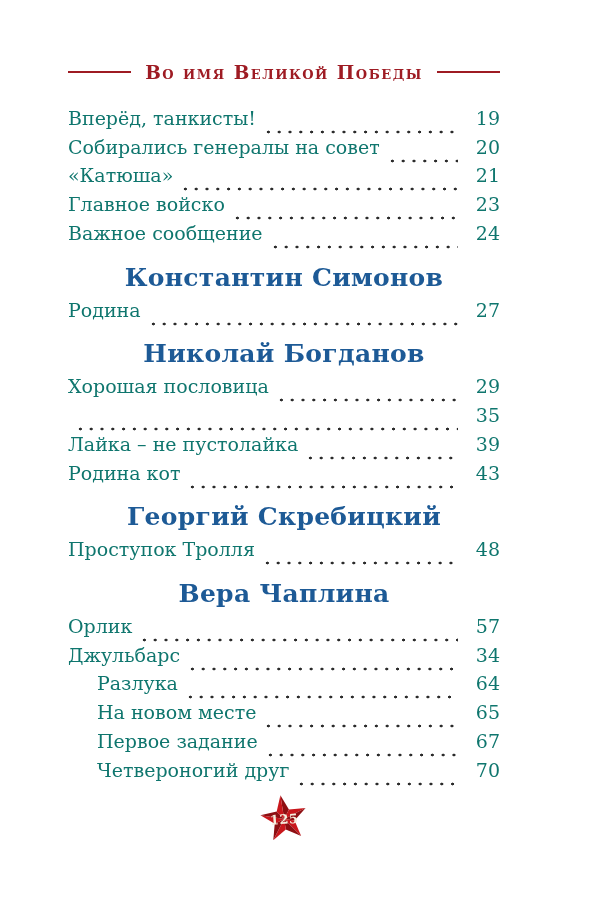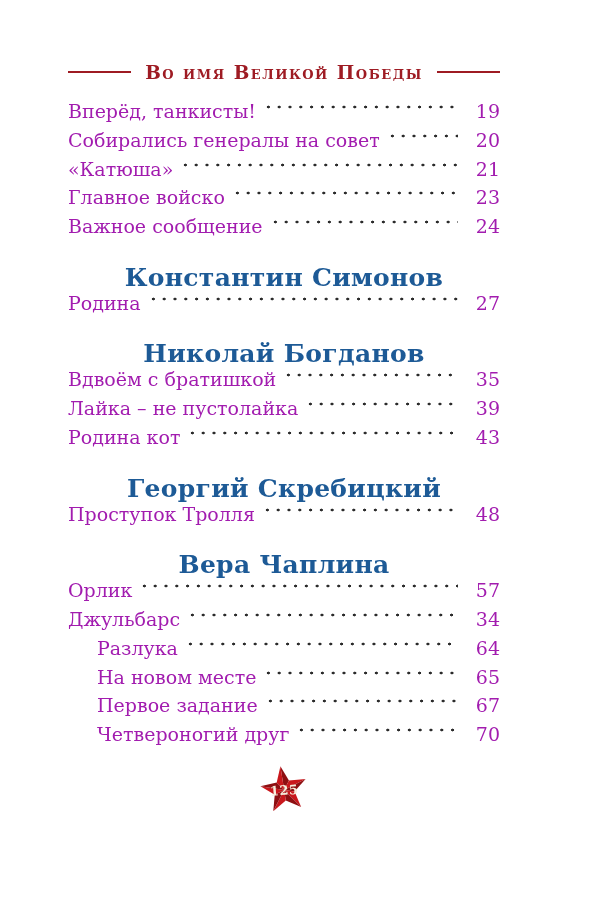--- a/index.html
+++ b/index.html
@@ -35,24 +35,24 @@
     font-size:18.5px;
     letter-spacing:1.5px;
     white-space:nowrap;
     color:#9e1b23;
   }
 
   .toc { margin-top:16px; }
 
   .toc-row {
     display:flex;
-    align-items:flex-start;
+    align-items:flex-end;
     height:28.8px;
     font-size:19px;
-    color:#a21caf;
+    color:#0f766e;
   }
   .toc-row .t { white-space:nowrap; }
   .toc-row.indent { padding-left:29px; }
   .dots {
     flex:1;
     height:4px;
     position:relative;
     top:5px;
     margin:0 2px 0 7px;
     background-image:radial-gradient(circle, #2b2b2b 1.35px, transparent 1.6px);
@@ -138,21 +138,25 @@
 
       <div class="author">Константин Симонов</div>
       <div class="toc-row">
         <span class="t">Родина</span>
         <span class="dots"></span>
         <span class="p">27</span>
       </div>
 
       <div class="author">Николай Богданов</div>
       <div class="toc-row">
-        <span class="t">Вдвоём с братишкой</span>
+        <span class="t">Хорошая пословица</span>
+        <span class="dots"></span>
+        <span class="p">29</span>
+      </div>
+      <div class="toc-row">
         <span class="dots"></span>
         <span class="p">35</span>
       </div>
       <div class="toc-row">
         <span class="t">Лайка – не пустолайка</span>
         <span class="dots"></span>
         <span class="p">39</span>
       </div>
       <div class="toc-row">
         <span class="t">Родина кот</span>

